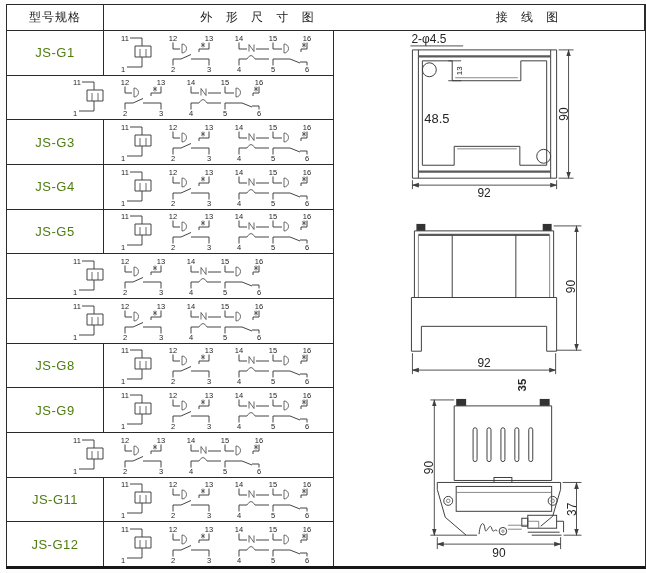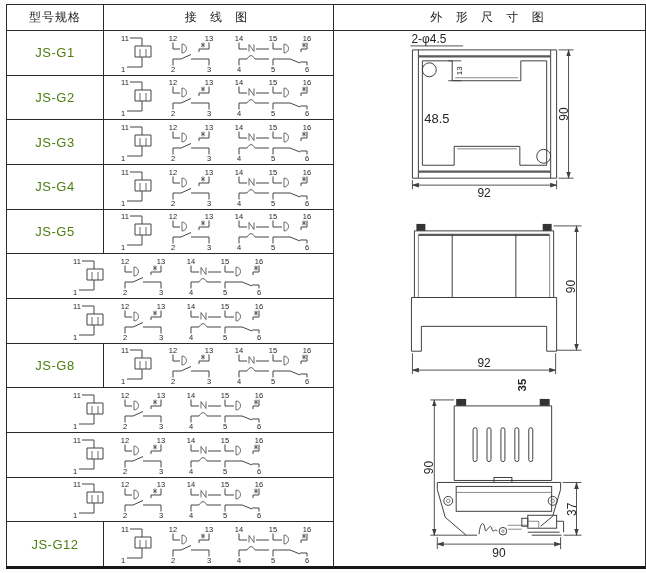--- a/index.html
+++ b/index.html
@@ -33,22 +33,22 @@
   .tab { fill:#333; stroke:none; }
   .dimtext { font-size:12px; }
 </style>
 </head>
 <body>
 
 <div class="page">
   <div class="frame">
     <div class="header-row">
       <div class="h-cell h1">型号规格</div>
+      <div class="h-cell h3">外 形 尺 寸 图</div>
       <div class="h-cell h2">接 线 图</div>
-      <div class="h-cell h3">外 形 尺 寸 图</div>
     </div>
     <div class="tbody">
       <div class="left-block">
   <div class="row">
     <div class="model-cell">JS-G1</div>
     <div class="diagram-cell">
       <svg viewBox="0 0 205 42" width="205" height="42">
 
         <text x="9" y="8" font-size="7.5" text-anchor="middle">11</text>
         <text x="57" y="8" font-size="7.5" text-anchor="middle">12</text>
@@ -80,21 +80,20 @@
           <path class="wire-thin" d="M133,18.5 V11.5 L138,18.5 V11.5"></path>
           <path class="wire-thin" d="M131,26 Q135,19 139,26"></path>
           <path class="wire-thin" d="M168,11 V20 M168,11 a4.5,4.5 0 0 1 0,9"></path>
           <path class="wire-thin" d="M186,10.5 L190,13.5 M190,10.5 L186,13.5 M188,9.5 V14.5"></path>
         </g>
       </svg>
     </div>
   </div>
 
   <div class="row">
-    <div class="model-cell">JS-G2</div>
     <div class="diagram-cell">
       <svg viewBox="0 0 205 42" width="205" height="42">
 
         <text x="9" y="8" font-size="7.5" text-anchor="middle">11</text>
         <text x="57" y="8" font-size="7.5" text-anchor="middle">12</text>
         <text x="93" y="8" font-size="7.5" text-anchor="middle">13</text>
         <text x="123" y="8" font-size="7.5" text-anchor="middle">14</text>
         <text x="157" y="8" font-size="7.5" text-anchor="middle">15</text>
         <text x="191" y="8" font-size="7.5" text-anchor="middle">16</text>
         <text x="7" y="38.5" font-size="7.5" text-anchor="middle">1</text>
@@ -365,100 +364,102 @@
           <path class="wire-thin" d="M133,18.5 V11.5 L138,18.5 V11.5"></path>
           <path class="wire-thin" d="M131,26 Q135,19 139,26"></path>
           <path class="wire-thin" d="M168,11 V20 M168,11 a4.5,4.5 0 0 1 0,9"></path>
           <path class="wire-thin" d="M186,10.5 L190,13.5 M190,10.5 L186,13.5 M188,9.5 V14.5"></path>
         </g>
       </svg>
     </div>
   </div>
 
   <div class="row">
-    <div class="diagram-cell">
-      <svg viewBox="0 0 205 42" width="205" height="42">
-
-        <text x="9" y="8" font-size="7.5" text-anchor="middle">11</text>
-        <text x="57" y="8" font-size="7.5" text-anchor="middle">12</text>
-        <text x="93" y="8" font-size="7.5" text-anchor="middle">13</text>
-        <text x="123" y="8" font-size="7.5" text-anchor="middle">14</text>
-        <text x="157" y="8" font-size="7.5" text-anchor="middle">15</text>
-        <text x="191" y="8" font-size="7.5" text-anchor="middle">16</text>
-        <text x="7" y="38.5" font-size="7.5" text-anchor="middle">1</text>
-        <text x="57" y="38.5" font-size="7.5" text-anchor="middle">2</text>
-        <text x="93" y="38.5" font-size="7.5" text-anchor="middle">3</text>
-        <text x="123" y="38.5" font-size="7.5" text-anchor="middle">4</text>
-        <text x="157" y="38.5" font-size="7.5" text-anchor="middle">5</text>
-        <text x="191" y="38.5" font-size="7.5" text-anchor="middle">6</text>
-
-        <g>
-          <path class="wire" d="M14,5 H26 V13 M11,34 H26 V24"></path>
-          <path class="wire" d="M19,13 H35 V24 H19 Z"></path>
-          <path class="wire-thin" d="M24,16 V24 M30,16 V24"></path>
-        </g>
-
-        <g>
-          <path class="wire" d="M57,9.5 V16 H64 M93,9.5 V16 H83 V19 M57,32.5 V26 H65 M65,26 L75,21.5 M93,32.5 V26 H75"></path>
-          <path class="wire-thin" d="M66,11 V20 M66,11 a4.5,4.5 0 0 1 0,9"></path>
-          <path class="wire-thin" d="M85,10.5 L89,13.5 M89,10.5 L85,13.5 M87,9.5 V14.5"></path>
-        </g>
-
-        <g>
-          <path class="wire" d="M123,9.5 V16 H131 M140,16 H153 M157,9.5 V16 M157,16 H166 M191,9.5 V16 H185 V19 M123,32.5 V26 H131 M139,26 H153 M157,32.5 V26 M157,26 H174 M174,26 L184,30 M191,32.5 V29 H184"></path>
-          <path class="wire-thin" d="M133,18.5 V11.5 L138,18.5 V11.5"></path>
-          <path class="wire-thin" d="M131,26 Q135,19 139,26"></path>
-          <path class="wire-thin" d="M168,11 V20 M168,11 a4.5,4.5 0 0 1 0,9"></path>
-          <path class="wire-thin" d="M186,10.5 L190,13.5 M190,10.5 L186,13.5 M188,9.5 V14.5"></path>
-        </g>
-      </svg>
-    </div>
-  </div>
-
-  <div class="row">
-    <div class="diagram-cell">
-      <svg viewBox="0 0 205 42" width="205" height="42">
-
-        <text x="9" y="8" font-size="7.5" text-anchor="middle">11</text>
-        <text x="57" y="8" font-size="7.5" text-anchor="middle">12</text>
-        <text x="93" y="8" font-size="7.5" text-anchor="middle">13</text>
-        <text x="123" y="8" font-size="7.5" text-anchor="middle">14</text>
-        <text x="157" y="8" font-size="7.5" text-anchor="middle">15</text>
-        <text x="191" y="8" font-size="7.5" text-anchor="middle">16</text>
-        <text x="7" y="38.5" font-size="7.5" text-anchor="middle">1</text>
-        <text x="57" y="38.5" font-size="7.5" text-anchor="middle">2</text>
-        <text x="93" y="38.5" font-size="7.5" text-anchor="middle">3</text>
-        <text x="123" y="38.5" font-size="7.5" text-anchor="middle">4</text>
-        <text x="157" y="38.5" font-size="7.5" text-anchor="middle">5</text>
-        <text x="191" y="38.5" font-size="7.5" text-anchor="middle">6</text>
-
-        <g>
-          <path class="wire" d="M14,5 H26 V13 M11,34 H26 V24"></path>
-          <path class="wire" d="M19,13 H35 V24 H19 Z"></path>
-          <path class="wire-thin" d="M24,16 V24 M30,16 V24"></path>
-        </g>
-
-        <g>
-          <path class="wire" d="M57,9.5 V16 H64 M93,9.5 V16 H83 V19 M57,32.5 V26 H65 M65,26 L75,21.5 M93,32.5 V26 H75"></path>
-          <path class="wire-thin" d="M66,11 V20 M66,11 a4.5,4.5 0 0 1 0,9"></path>
-          <path class="wire-thin" d="M85,10.5 L89,13.5 M89,10.5 L85,13.5 M87,9.5 V14.5"></path>
-        </g>
-
-        <g>
-          <path class="wire" d="M123,9.5 V16 H131 M140,16 H153 M157,9.5 V16 M157,16 H166 M191,9.5 V16 H185 V19 M123,32.5 V26 H131 M139,26 H153 M157,32.5 V26 M157,26 H174 M174,26 L184,30 M191,32.5 V29 H184"></path>
-          <path class="wire-thin" d="M133,18.5 V11.5 L138,18.5 V11.5"></path>
-          <path class="wire-thin" d="M131,26 Q135,19 139,26"></path>
-          <path class="wire-thin" d="M168,11 V20 M168,11 a4.5,4.5 0 0 1 0,9"></path>
-          <path class="wire-thin" d="M186,10.5 L190,13.5 M190,10.5 L186,13.5 M188,9.5 V14.5"></path>
-        </g>
-      </svg>
-    </div>
-  </div>
-
-  <div class="row">
+    <div class="model-cell">JS-G9</div>
+    <div class="diagram-cell">
+      <svg viewBox="0 0 205 42" width="205" height="42">
+
+        <text x="9" y="8" font-size="7.5" text-anchor="middle">11</text>
+        <text x="57" y="8" font-size="7.5" text-anchor="middle">12</text>
+        <text x="93" y="8" font-size="7.5" text-anchor="middle">13</text>
+        <text x="123" y="8" font-size="7.5" text-anchor="middle">14</text>
+        <text x="157" y="8" font-size="7.5" text-anchor="middle">15</text>
+        <text x="191" y="8" font-size="7.5" text-anchor="middle">16</text>
+        <text x="7" y="38.5" font-size="7.5" text-anchor="middle">1</text>
+        <text x="57" y="38.5" font-size="7.5" text-anchor="middle">2</text>
+        <text x="93" y="38.5" font-size="7.5" text-anchor="middle">3</text>
+        <text x="123" y="38.5" font-size="7.5" text-anchor="middle">4</text>
+        <text x="157" y="38.5" font-size="7.5" text-anchor="middle">5</text>
+        <text x="191" y="38.5" font-size="7.5" text-anchor="middle">6</text>
+
+        <g>
+          <path class="wire" d="M14,5 H26 V13 M11,34 H26 V24"></path>
+          <path class="wire" d="M19,13 H35 V24 H19 Z"></path>
+          <path class="wire-thin" d="M24,16 V24 M30,16 V24"></path>
+        </g>
+
+        <g>
+          <path class="wire" d="M57,9.5 V16 H64 M93,9.5 V16 H83 V19 M57,32.5 V26 H65 M65,26 L75,21.5 M93,32.5 V26 H75"></path>
+          <path class="wire-thin" d="M66,11 V20 M66,11 a4.5,4.5 0 0 1 0,9"></path>
+          <path class="wire-thin" d="M85,10.5 L89,13.5 M89,10.5 L85,13.5 M87,9.5 V14.5"></path>
+        </g>
+
+        <g>
+          <path class="wire" d="M123,9.5 V16 H131 M140,16 H153 M157,9.5 V16 M157,16 H166 M191,9.5 V16 H185 V19 M123,32.5 V26 H131 M139,26 H153 M157,32.5 V26 M157,26 H174 M174,26 L184,30 M191,32.5 V29 H184"></path>
+          <path class="wire-thin" d="M133,18.5 V11.5 L138,18.5 V11.5"></path>
+          <path class="wire-thin" d="M131,26 Q135,19 139,26"></path>
+          <path class="wire-thin" d="M168,11 V20 M168,11 a4.5,4.5 0 0 1 0,9"></path>
+          <path class="wire-thin" d="M186,10.5 L190,13.5 M190,10.5 L186,13.5 M188,9.5 V14.5"></path>
+        </g>
+      </svg>
+    </div>
+  </div>
+
+  <div class="row">
+    <div class="diagram-cell">
+      <svg viewBox="0 0 205 42" width="205" height="42">
+
+        <text x="9" y="8" font-size="7.5" text-anchor="middle">11</text>
+        <text x="57" y="8" font-size="7.5" text-anchor="middle">12</text>
+        <text x="93" y="8" font-size="7.5" text-anchor="middle">13</text>
+        <text x="123" y="8" font-size="7.5" text-anchor="middle">14</text>
+        <text x="157" y="8" font-size="7.5" text-anchor="middle">15</text>
+        <text x="191" y="8" font-size="7.5" text-anchor="middle">16</text>
+        <text x="7" y="38.5" font-size="7.5" text-anchor="middle">1</text>
+        <text x="57" y="38.5" font-size="7.5" text-anchor="middle">2</text>
+        <text x="93" y="38.5" font-size="7.5" text-anchor="middle">3</text>
+        <text x="123" y="38.5" font-size="7.5" text-anchor="middle">4</text>
+        <text x="157" y="38.5" font-size="7.5" text-anchor="middle">5</text>
+        <text x="191" y="38.5" font-size="7.5" text-anchor="middle">6</text>
+
+        <g>
+          <path class="wire" d="M14,5 H26 V13 M11,34 H26 V24"></path>
+          <path class="wire" d="M19,13 H35 V24 H19 Z"></path>
+          <path class="wire-thin" d="M24,16 V24 M30,16 V24"></path>
+        </g>
+
+        <g>
+          <path class="wire" d="M57,9.5 V16 H64 M93,9.5 V16 H83 V19 M57,32.5 V26 H65 M65,26 L75,21.5 M93,32.5 V26 H75"></path>
+          <path class="wire-thin" d="M66,11 V20 M66,11 a4.5,4.5 0 0 1 0,9"></path>
+          <path class="wire-thin" d="M85,10.5 L89,13.5 M89,10.5 L85,13.5 M87,9.5 V14.5"></path>
+        </g>
+
+        <g>
+          <path class="wire" d="M123,9.5 V16 H131 M140,16 H153 M157,9.5 V16 M157,16 H166 M191,9.5 V16 H185 V19 M123,32.5 V26 H131 M139,26 H153 M157,32.5 V26 M157,26 H174 M174,26 L184,30 M191,32.5 V29 H184"></path>
+          <path class="wire-thin" d="M133,18.5 V11.5 L138,18.5 V11.5"></path>
+          <path class="wire-thin" d="M131,26 Q135,19 139,26"></path>
+          <path class="wire-thin" d="M168,11 V20 M168,11 a4.5,4.5 0 0 1 0,9"></path>
+          <path class="wire-thin" d="M186,10.5 L190,13.5 M190,10.5 L186,13.5 M188,9.5 V14.5"></path>
+        </g>
+      </svg>
+    </div>
+  </div>
+
+  <div class="row">
+    <div class="model-cell">JS-G11</div>
     <div class="diagram-cell">
       <svg viewBox="0 0 205 42" width="205" height="42">
 
         <text x="9" y="8" font-size="7.5" text-anchor="middle">11</text>
         <text x="57" y="8" font-size="7.5" text-anchor="middle">12</text>
         <text x="93" y="8" font-size="7.5" text-anchor="middle">13</text>
         <text x="123" y="8" font-size="7.5" text-anchor="middle">14</text>
         <text x="157" y="8" font-size="7.5" text-anchor="middle">15</text>
         <text x="191" y="8" font-size="7.5" text-anchor="middle">16</text>
         <text x="7" y="38.5" font-size="7.5" text-anchor="middle">1</text>

